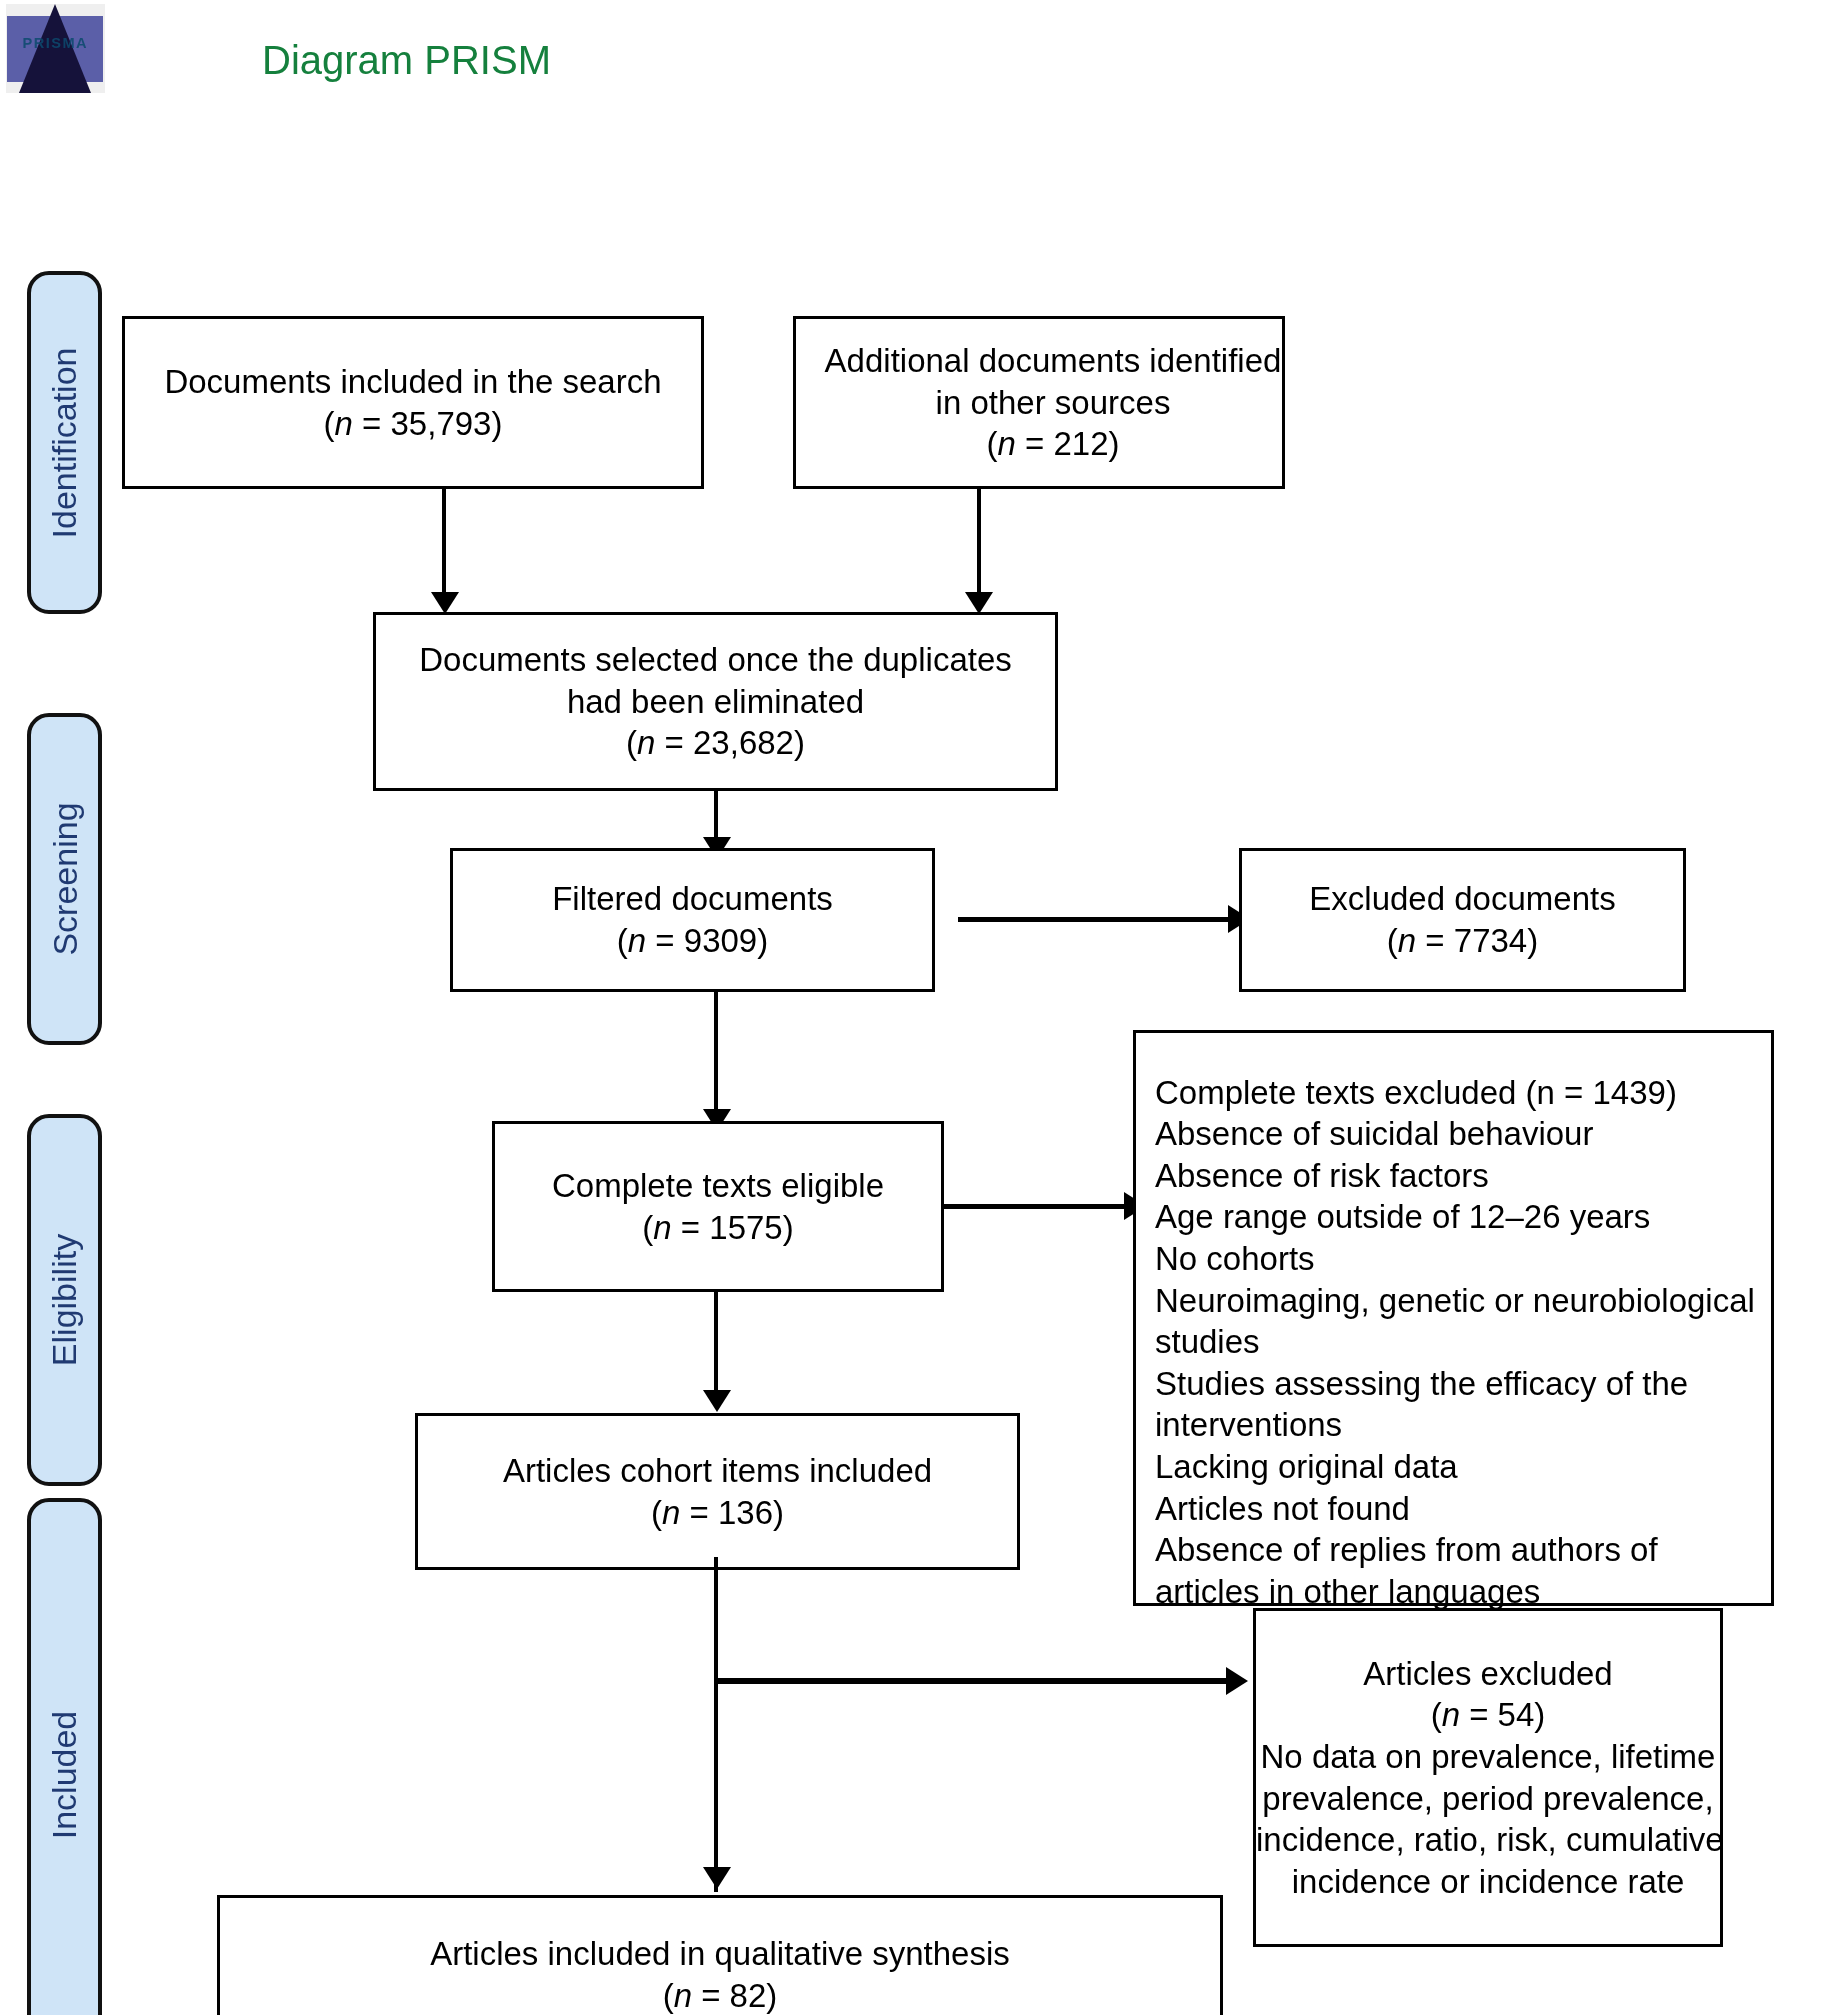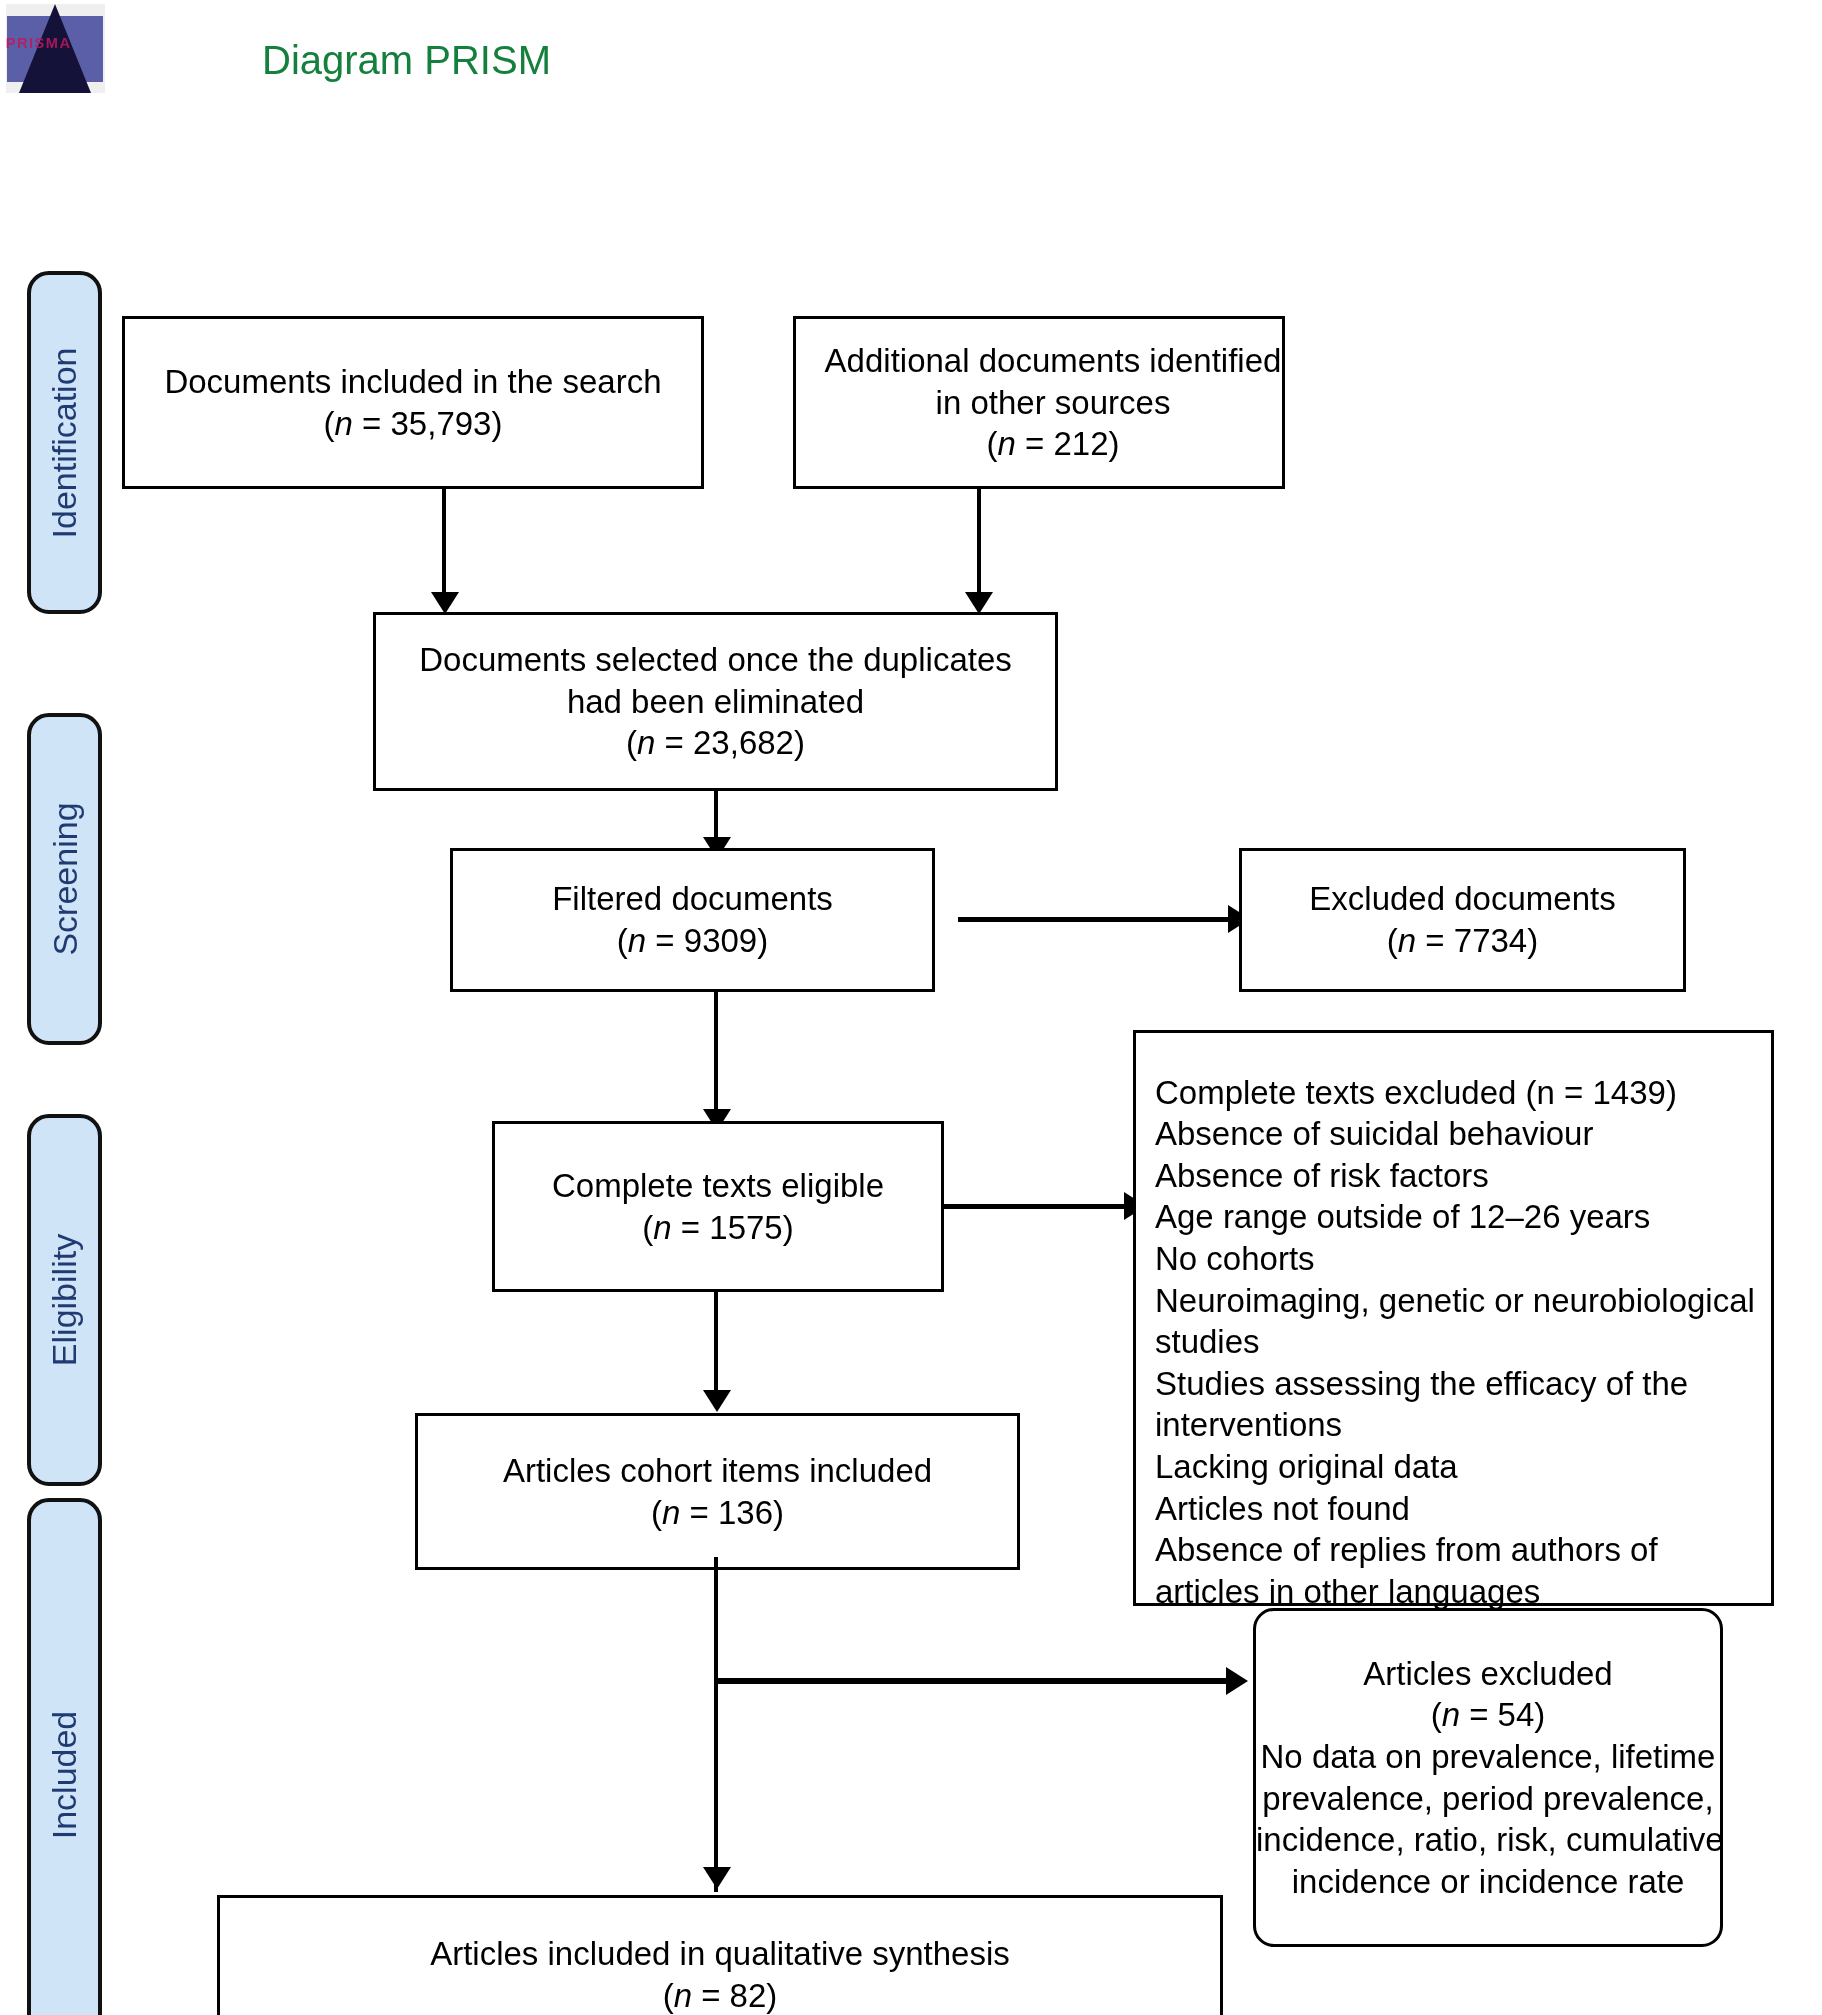--- a/index.html
+++ b/index.html
@@ -45,22 +45,22 @@
     height: 0;
     border-left: 36px solid transparent;
     border-right: 36px solid transparent;
     border-bottom: 89px solid #15123a;
   }
   #prisma-logo .word {
     position: absolute;
     left: 0;
     top: 31px;
     width: 99px;
-    text-align: left;
-    color: #be185d;
+    text-align: center;
+    color: #0c4a6e;
     font-size: 14.6px;
     font-weight: bold;
     letter-spacing: 1.5px;
     font-family: "Liberation Sans", sans-serif;
     opacity: 0.85;
   }
   #page-title {
     position: absolute;
     left: 262px;
     top: 60px;
@@ -247,21 +247,21 @@
       <div class="nline"><span>(</span><em class="nvar">n</em><span> = 136)</span></div>
     </div>
   </div>
 
   <div class="vline" style="left:714px; top:1557px; width:4.4px; height:335px;"></div>
   <div class="arrow-down" style="left:703px; top:1867px;"></div>
 
   <div class="hline" style="left:714px; top:1678px; width:515px; height:5.8px;"></div>
   <div class="arrow-right" style="left:1226px; top:1667px;"></div>
 
-  <div class="flow-box" style="left:1253px; top:1608px; width:470px; height:339px;border-radius:21px;">
+  <div class="flow-box" style="left:1253px; top:1608px; width:470px; height:339px;">
     <div class="inner">
       <div class="nline">Articles excluded</div>
       <div class="nline"><span>(</span><em class="nvar">n</em><span> = 54)</span></div>
       <div class="nline">No data on prevalence, lifetime</div>
       <div class="nline">prevalence, period prevalence,</div>
       <div class="nline">incidence, ratio, risk, cumulative</div>
       <div class="nline">incidence or incidence rate</div>
     </div>
   </div>
 

